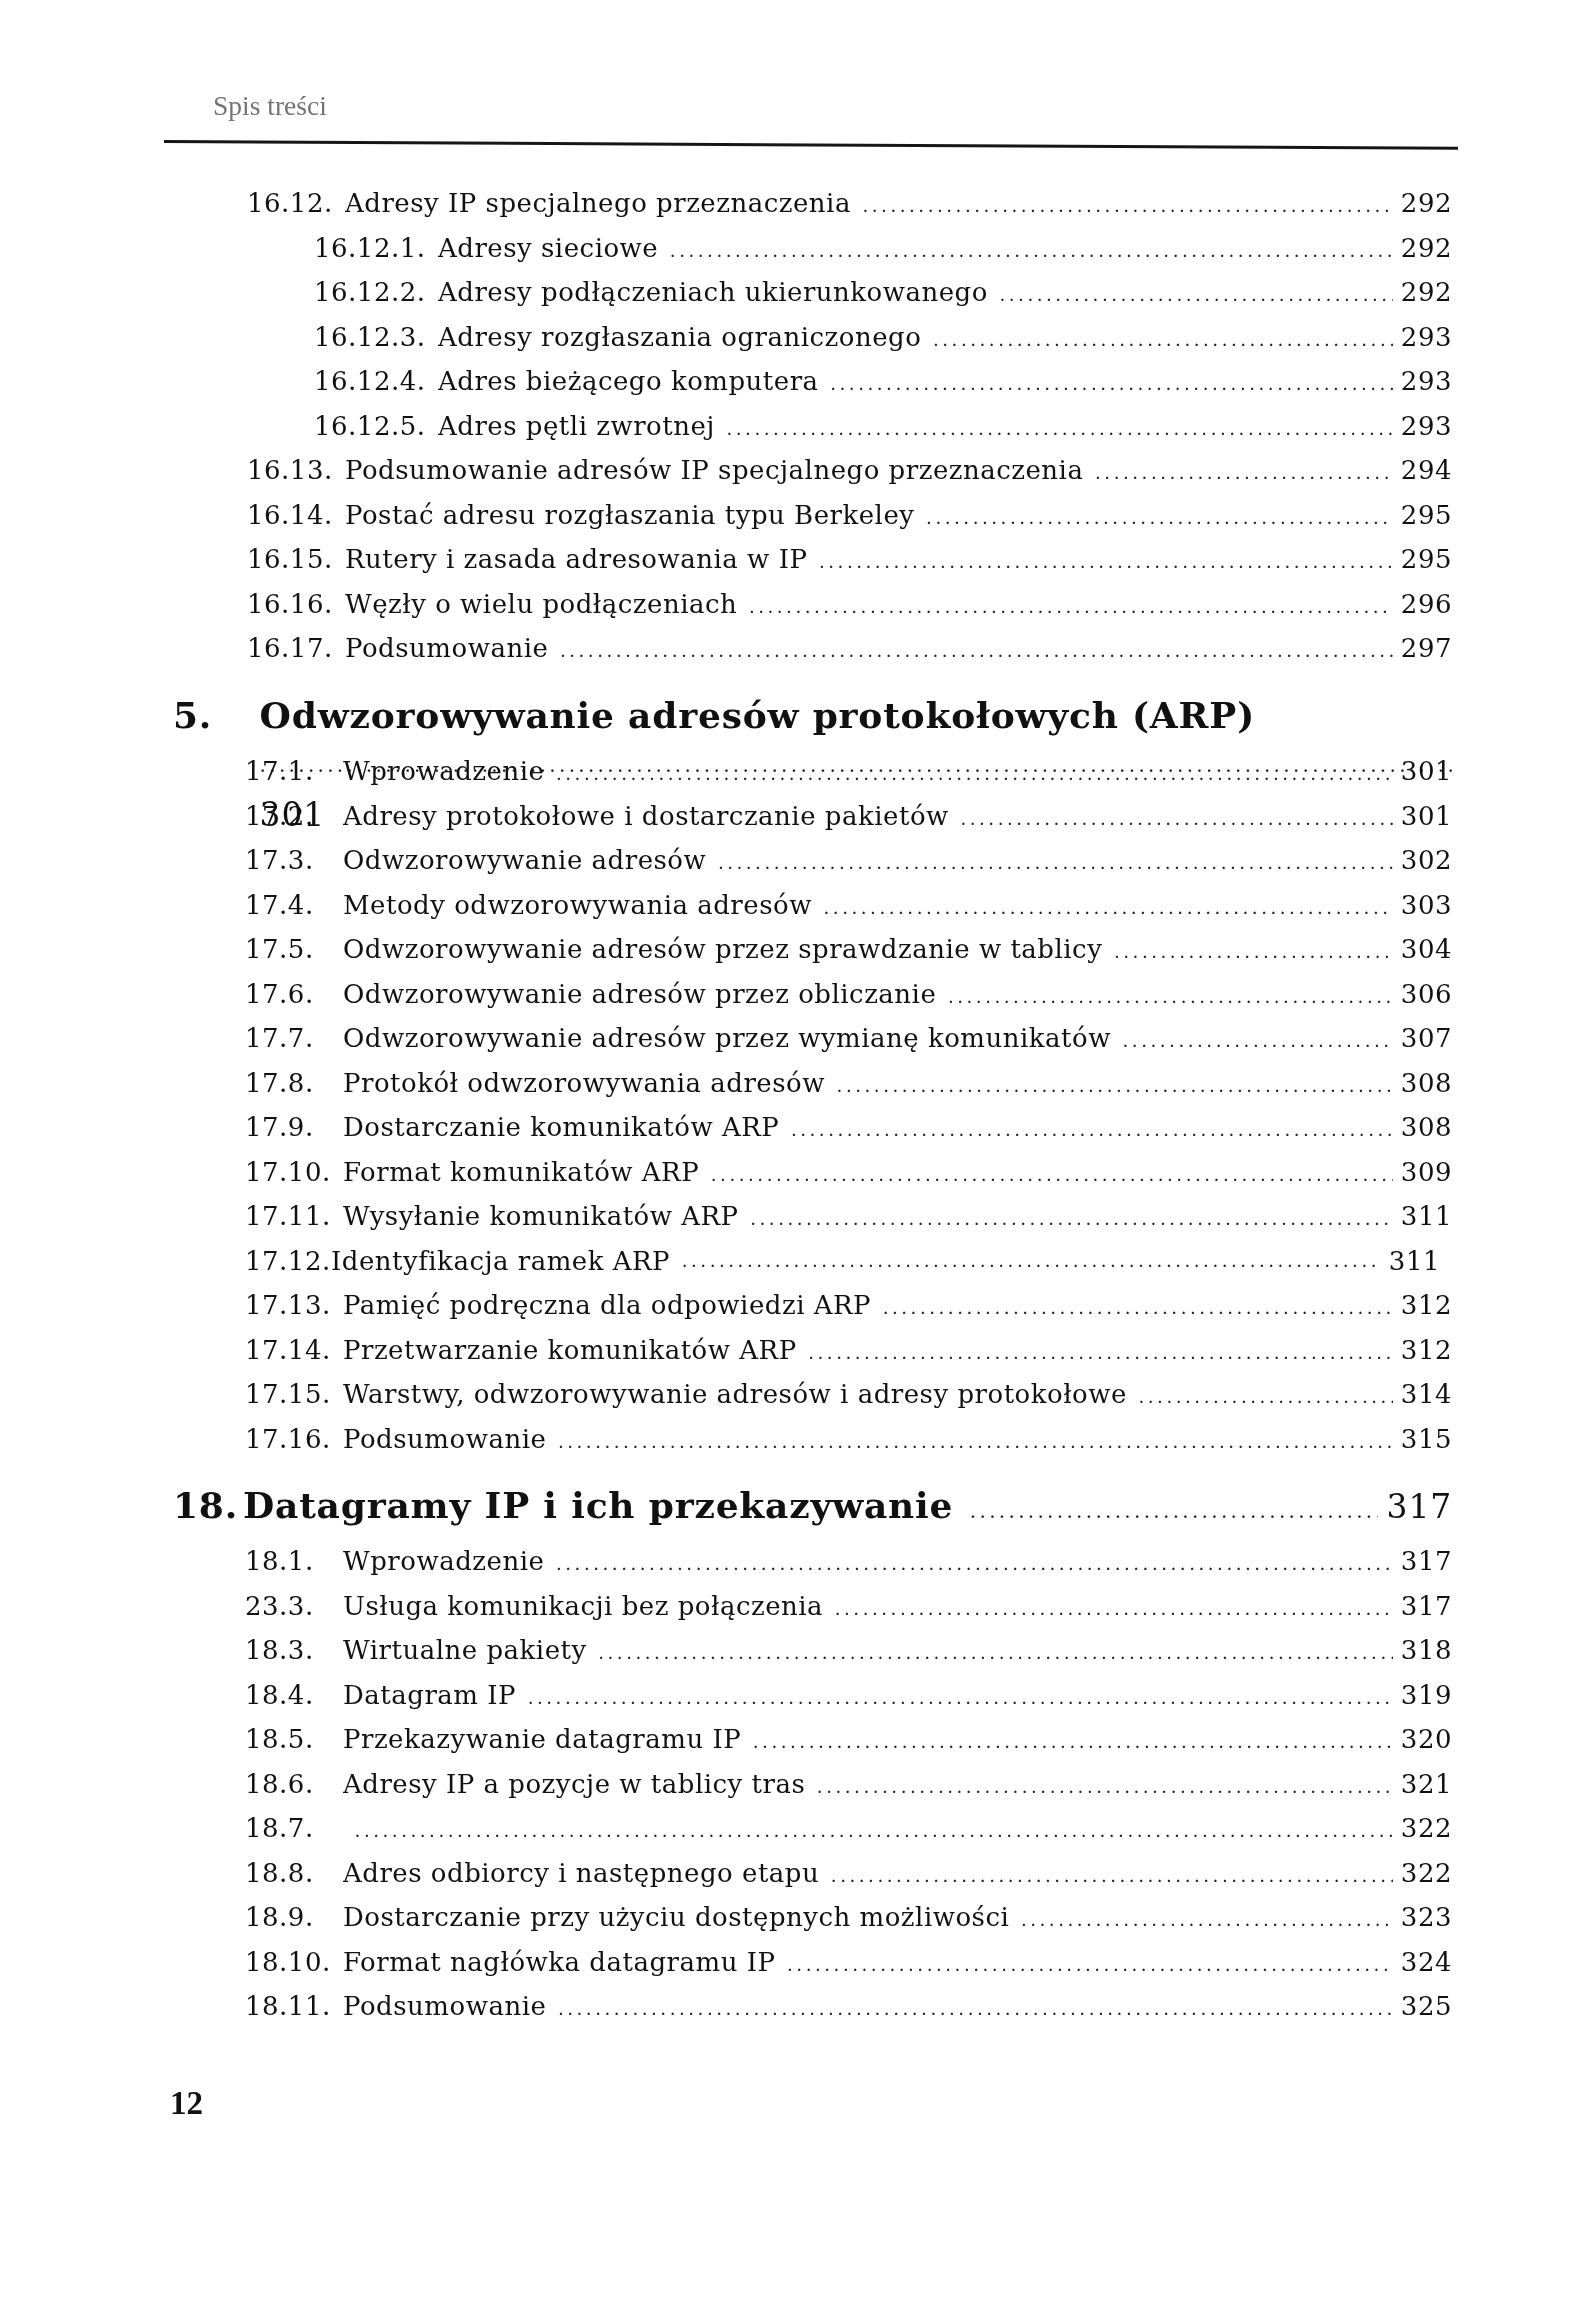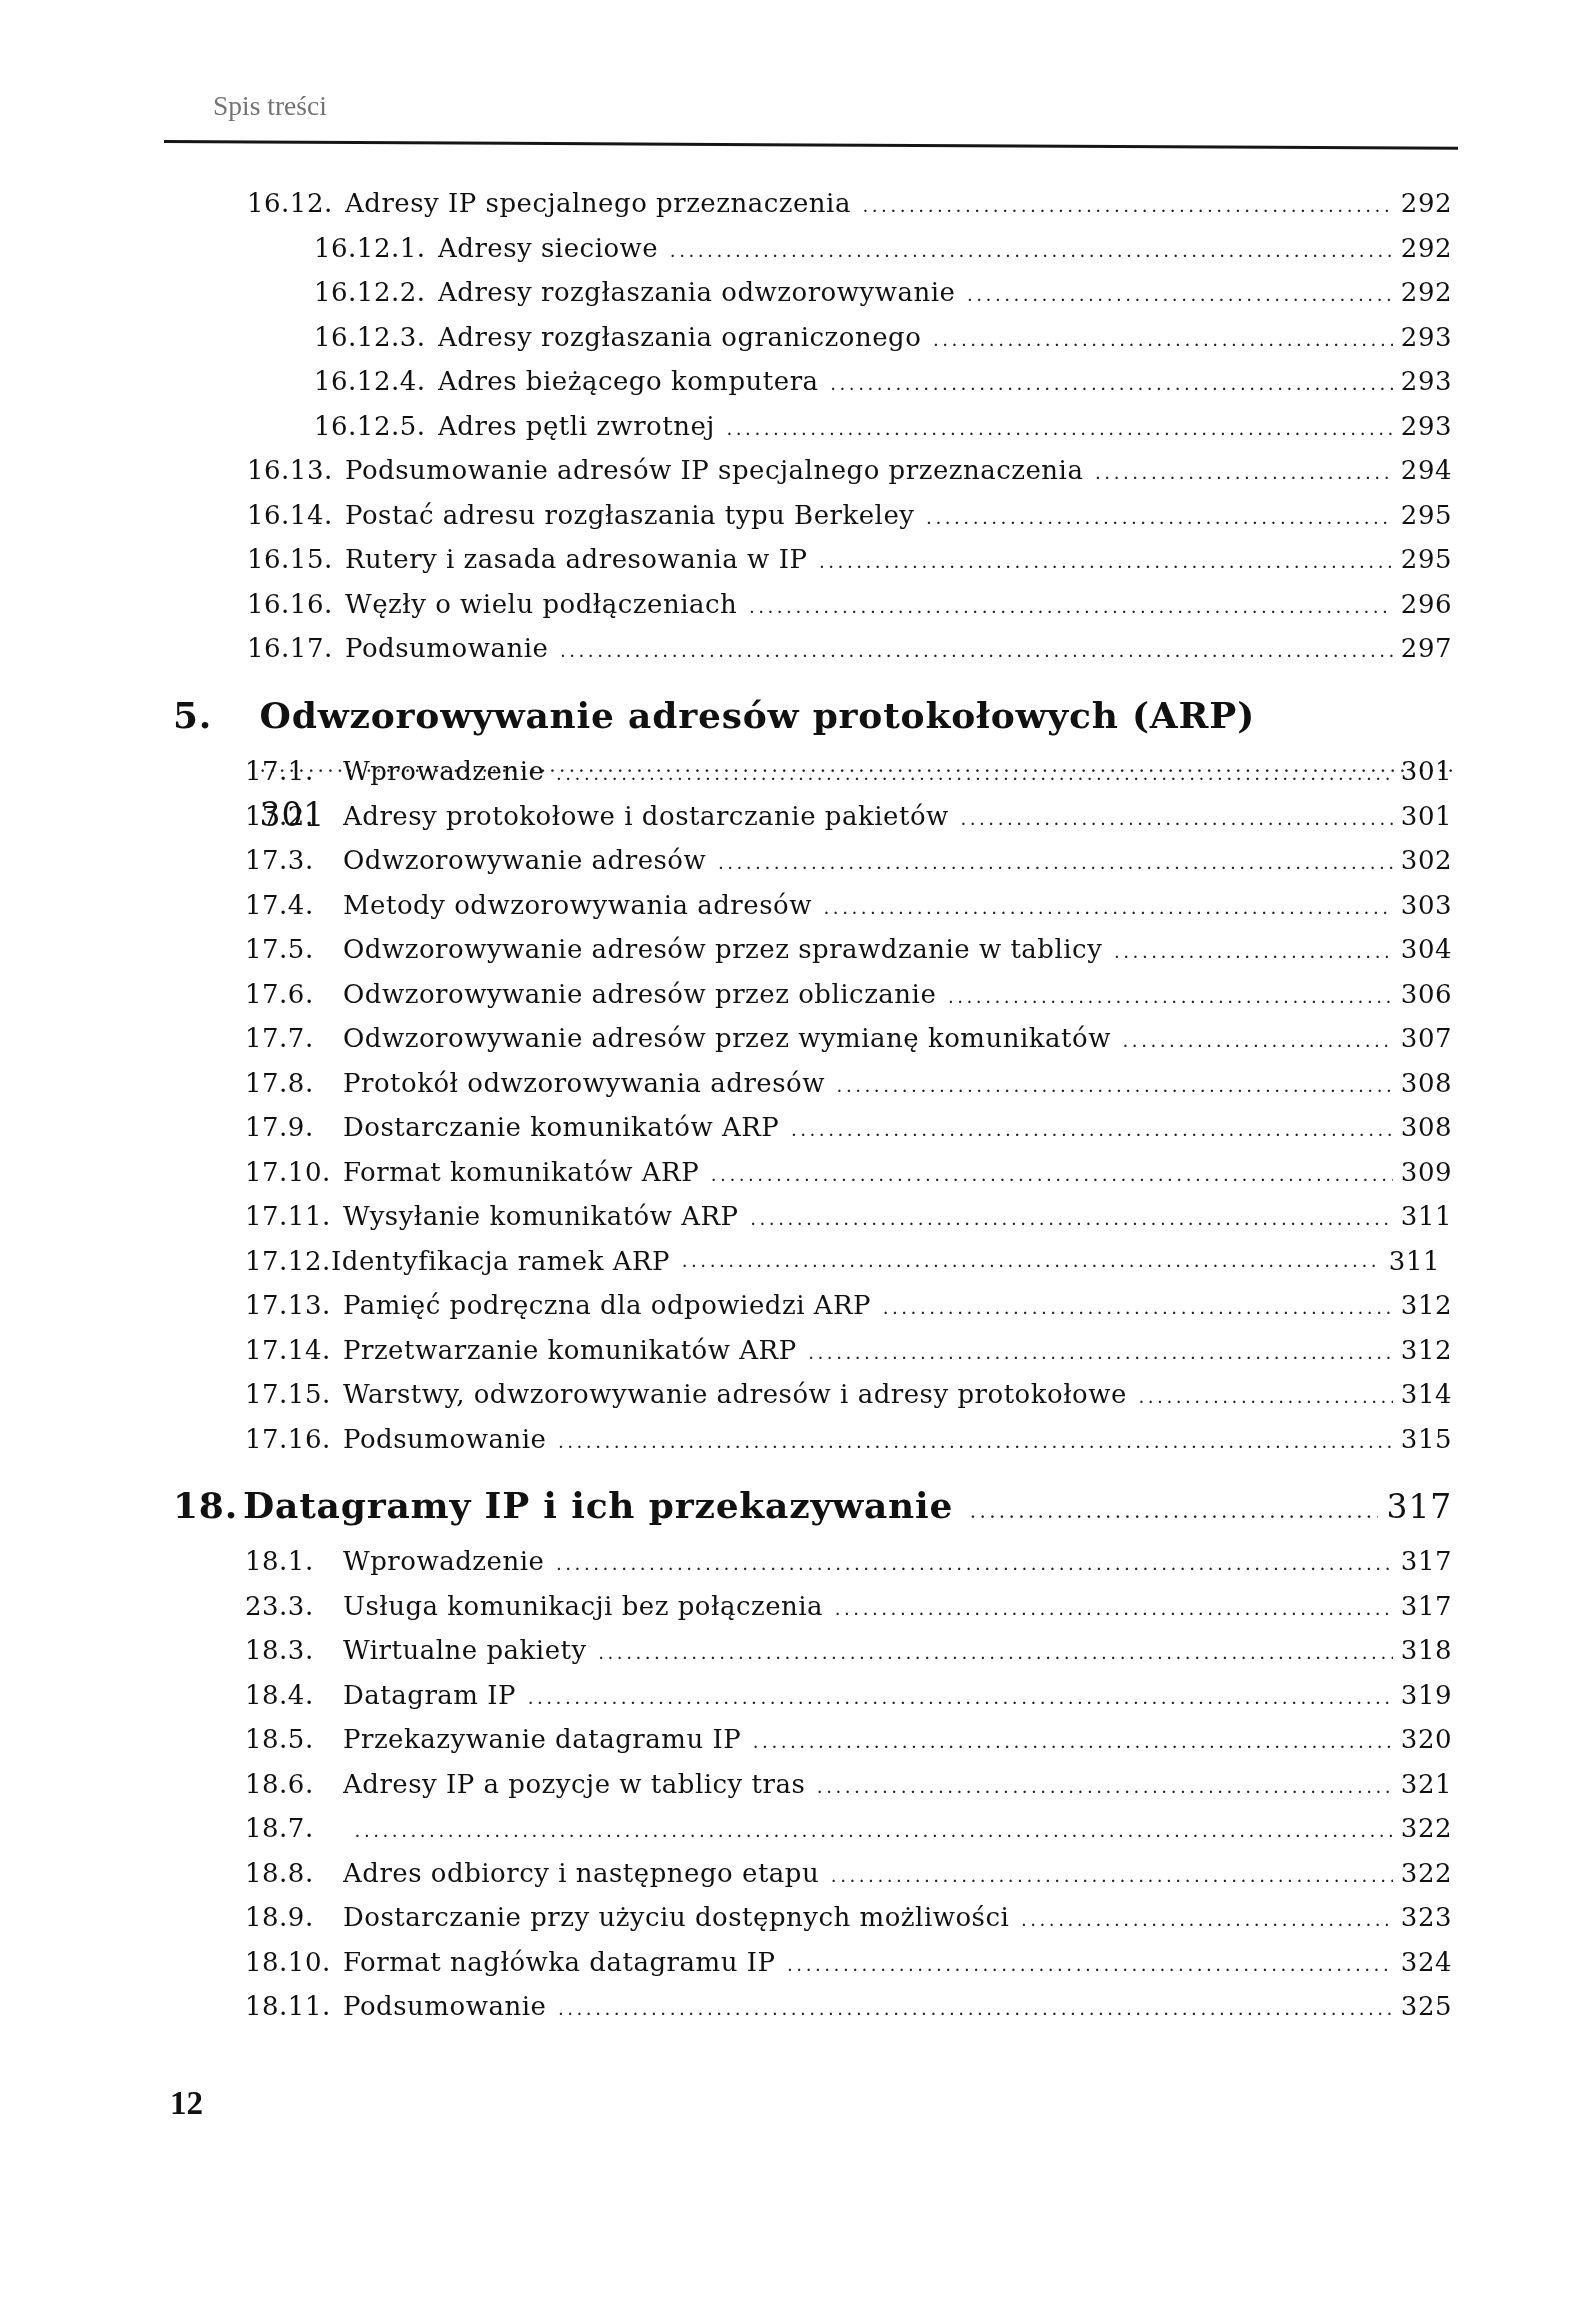--- a/index.html
+++ b/index.html
@@ -72,21 +72,21 @@
       <span class="num" style="left: 314px;">16.12.1.</span>
       <div class="leader" style="left: 438px; width: 1014px;">
         <span class="title">Adresy sieciowe</span>
         <span class="dots">............................................................................................................................................................................................................................</span>
         <span class="page">292</span>
       </div>
     </div>
     <div class="row" style="top: 271px;">
       <span class="num" style="left: 314px;">16.12.2.</span>
       <div class="leader" style="left: 438px; width: 1014px;">
-        <span class="title">Adresy rozgłaszania odwzorowywanie</span>
+        <span class="title">Adresy podłączeniach ukierunkowanego</span>
         <span class="dots">............................................................................................................................................................................................................................</span>
         <span class="page">292</span>
       </div>
     </div>
     <div class="row" style="top: 316px;">
       <span class="num" style="left: 314px;">16.12.3.</span>
       <div class="leader" style="left: 438px; width: 1014px;">
         <span class="title">Adresy rozgłaszania ograniczonego</span>
         <span class="dots">............................................................................................................................................................................................................................</span>
         <span class="page">293</span>

